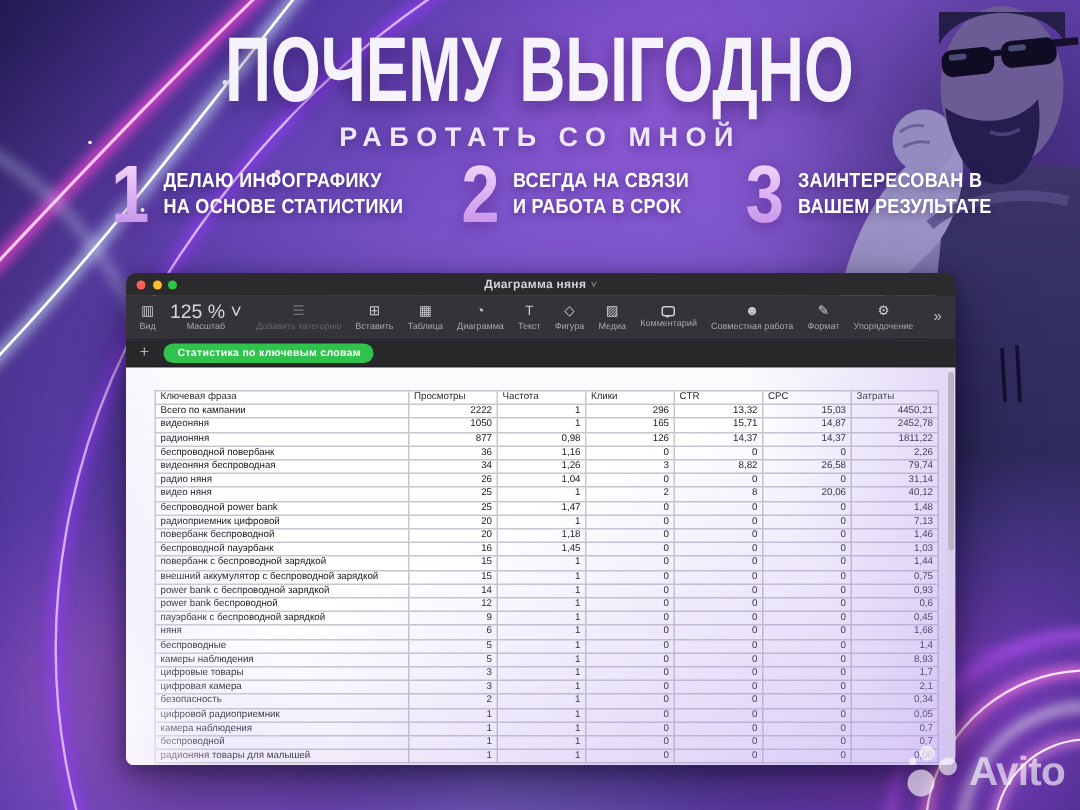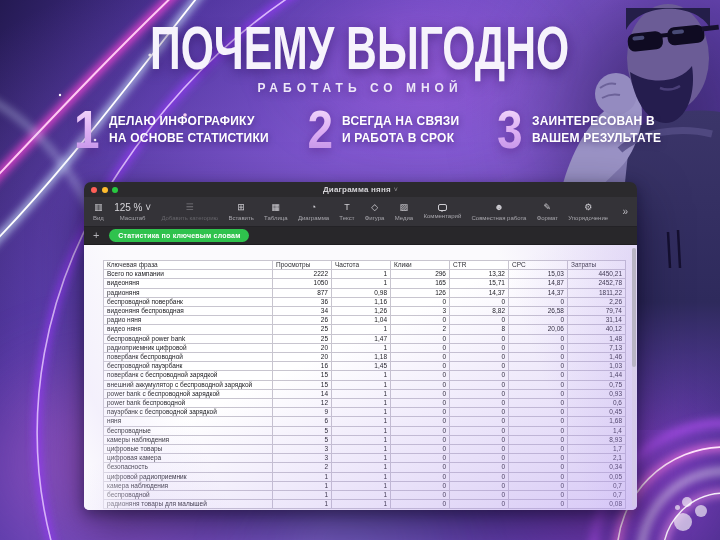--- a/index.html
+++ b/index.html
@@ -19,21 +19,21 @@
   .blob-bright-br { right:-50px; bottom:-70px; width:300px; height:260px; background:radial-gradient(closest-side, rgba(186,70,236,.55), transparent); }
 
   svg.neon-left { position:absolute; left:0; top:0; pointer-events:none; }
   svg.neon-arcs { position:absolute; right:0; bottom:0; pointer-events:none; }
   svg.man { position:absolute; right:0; top:0; pointer-events:none; }
 
   .hero { position:absolute; top:12px; left:0; width:720px; text-align:center; color:#fff; }
   .hero-title { display:inline-block; font-size:52px; font-weight:800; letter-spacing:0;
      transform:scale(.82,1.18); transform-origin:center top; color:#f6f3fc;
      text-shadow:0 3px 12px rgba(35,10,75,.5); white-space:nowrap; }
-  .hero-sub { margin-top:9px; font-size:12px; font-weight:700; letter-spacing:5px; color:#eee8f9;
+  .hero-sub { margin-top:9px; font-size:18px; font-weight:700; letter-spacing:5px; color:#eee8f9;
      text-shadow:0 2px 8px rgba(35,10,75,.45); }
 
   .features { position:absolute; top:106px; left:74px; width:592px; display:flex; justify-content:space-between; }
   .feature { display:flex; align-items:center; gap:9px; }
   .f-num { font-size:46px; font-weight:800; line-height:1; transform:scaleY(1.18);
      background:linear-gradient(180deg,#f7e0fd 0%,#dcaef3 55%,#c290e8 100%);
      -webkit-background-clip:text; background-clip:text; color:transparent;
      filter:drop-shadow(0 2px 5px rgba(80,25,120,.5)); }
   .f-text { font-size:12.5px; font-weight:800; color:#fff; line-height:1.28; text-align:left;
      transform:scale(.96,1.08); transform-origin:left center; letter-spacing:.2px;
@@ -47,21 +47,21 @@
   .light { width:6px; height:6px; border-radius:50%; display:inline-block; }
   .win-title { font-size:8px; font-weight:700; color:#d6d5d9; letter-spacing:.2px; }
   .win-title .chev { font-size:7px; color:#98979c; margin-left:3px; font-weight:400; }
 
   .toolbar { height:30px; flex:0 0 30px; background:#343338; border-bottom:1px solid #232226;
      display:flex; align-items:center; justify-content:space-between; padding:0 9px; }
   .tb-item { display:flex; flex-direction:column; align-items:center; justify-content:center; gap:2px; min-width:0; }
   .tb-icon { font-size:9px; line-height:9px; height:10px; color:#cfced3; }
   .tb-icon.bubble { width:9px; height:7px; border:1px solid #cfced3; border-radius:2px; position:relative; }
   .tb-icon.bubble::after { content:''; position:absolute; left:1px; bottom:-4px; border:2px solid transparent; border-top-color:#cfced3; }
-  .tb-zoom { font-size:10px; line-height:10px; height:10px; color:#d6d5da; white-space:nowrap; }
+  .tb-zoom { font-size:13px; line-height:10px; height:10px; color:#d6d5da; white-space:nowrap; }
   .tb-label { font-size:6px; color:#a7a6ac; white-space:nowrap; }
   .tb-item.dim .tb-icon, .tb-item.dim .tb-label { opacity:.42; }
   .tb-overflow { color:#bdbcc2; font-size:10px; padding-left:4px; }
 
   .tabbar { height:18px; flex:0 0 18px; background:#28272a; border-bottom:1px solid #1e1d20;
      display:flex; align-items:center; padding-left:9px; gap:10px; }
   .tab-add { color:#b3b2b7; font-size:11px; line-height:1; }
   .tab-active { background:#2fc24d; color:#fff; font-size:7px; font-weight:700; letter-spacing:.2px;
      padding:3px 0; width:140px; text-align:center; border-radius:7px; white-space:nowrap; }
 
@@ -537,15 +537,16 @@
     </div>
   </div>
 
   <div class="watermark">
     <span class="wm-logo">
       <span class="wm-c1"></span>
         <span class="wm-c2"></span>
         <span class="wm-c3"></span>
         <span class="wm-c4"></span>
     </span>
+    <span class="wm-text">Avito</span>
   </div>
 
 </div>
 
 </body></html>

